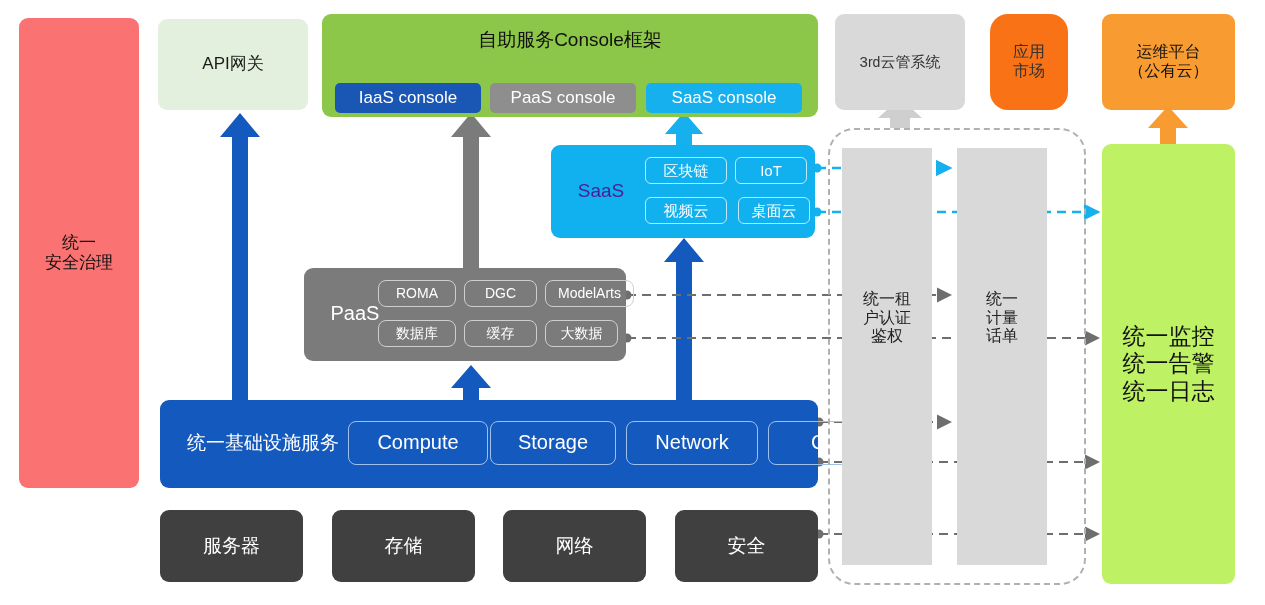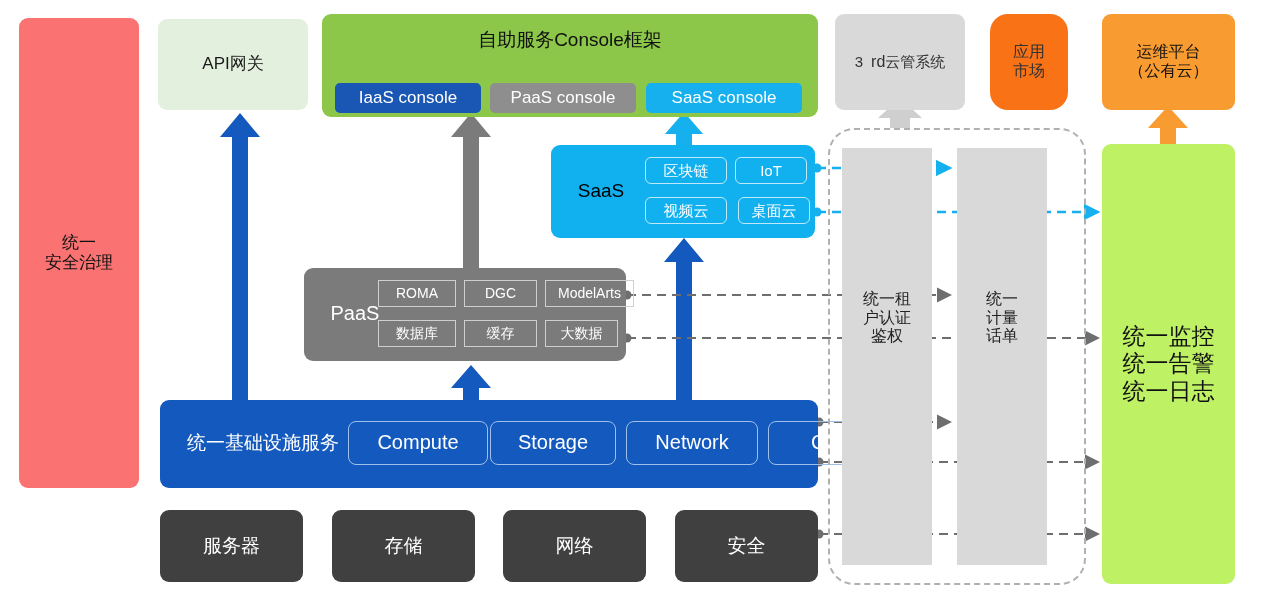--- a/index.html
+++ b/index.html
@@ -17,39 +17,39 @@
   #console-frame{left:322px;top:14px;width:496px;height:103px;background:#8dc74a;
                  border-radius:9px;}
   #console-title{left:0;top:11px;width:496px;height:30px;font-size:19px;color:#111;}
   .con-chip{top:69px;height:30px;border-radius:5px;font-size:17px;color:#fff;}
   #chip-iaas{left:13px;width:146px;background:#1a56b4;}
   #chip-paas{left:168px;width:146px;background:#8e8e8e;}
   #chip-saas{left:324px;width:156px;background:#16b0ef;}
 
   #cloudmgr{left:835px;top:14px;width:130px;height:96px;background:#d9d9d9;
             border-radius:9px;font-size:15px;color:#333;}
-  #cloudmgr sup{font-size:16px;vertical-align:super;padding-left:8px;}
+  #cloudmgr sup{font-size:14px;vertical-align:super;}
   #appmarket{left:990px;top:14px;width:78px;height:96px;background:#f97316;
              border-radius:18px;font-size:16px;color:#333;}
   #ops-top{left:1102px;top:14px;width:133px;height:96px;background:#f89b30;
            border-radius:9px;font-size:16px;color:#111;}
 
   
   #saas{left:551px;top:145px;width:264px;height:93px;background:#11b0ef;border-radius:9px;}
-  #saas-label{left:14px;top:32px;width:72px;height:28px;font-size:19px;color:#000000;text-align:right;}
+  #saas-label{left:14px;top:32px;width:72px;height:28px;font-size:19px;color:#4c1d95;text-align:right;}
   .saas-chip{height:27px;border-radius:6px;border:1.6px solid #bfe9fb;color:#fff;font-size:15px;text-align:center;}
   #sc-blockchain{left:94px;top:12px;width:82px;}
   #sc-iot{left:184px;top:12px;width:72px;}
   #sc-video{left:94px;top:52px;width:82px;}
   #sc-desktop{left:187px;top:52px;width:72px;}
 
   
   #paas{left:304px;top:268px;width:322px;height:93px;background:#7b7b7b;border-radius:9px;}
   #paas-label{left:12px;top:32px;width:78px;height:28px;font-size:20px;color:#fff;}
-  .paas-chip{height:27px;border-radius:0;border:1.6px solid #cfcfcf;color:#fff;font-size:14px;}
+  .paas-chip{height:27px;border-radius:8px;border:1.6px solid #cfcfcf;color:#fff;font-size:14px;}
   #pc-roma{left:74px;top:12px;width:78px;}
   #pc-dgc{left:160px;top:12px;width:73px;}
   #pc-modelarts{left:241px;top:12px;width:89px;}
   #pc-db{left:74px;top:52px;width:78px;}
   #pc-cache{left:160px;top:52px;width:73px;}
   #pc-bigdata{left:241px;top:52px;width:73px;}
 
   
   #infra{left:160px;top:400px;width:658px;height:88px;background:#1459bd;border-radius:9px;}
   #infra-label{left:17px;top:26px;width:172px;height:34px;font-size:19px;color:#fff;}

